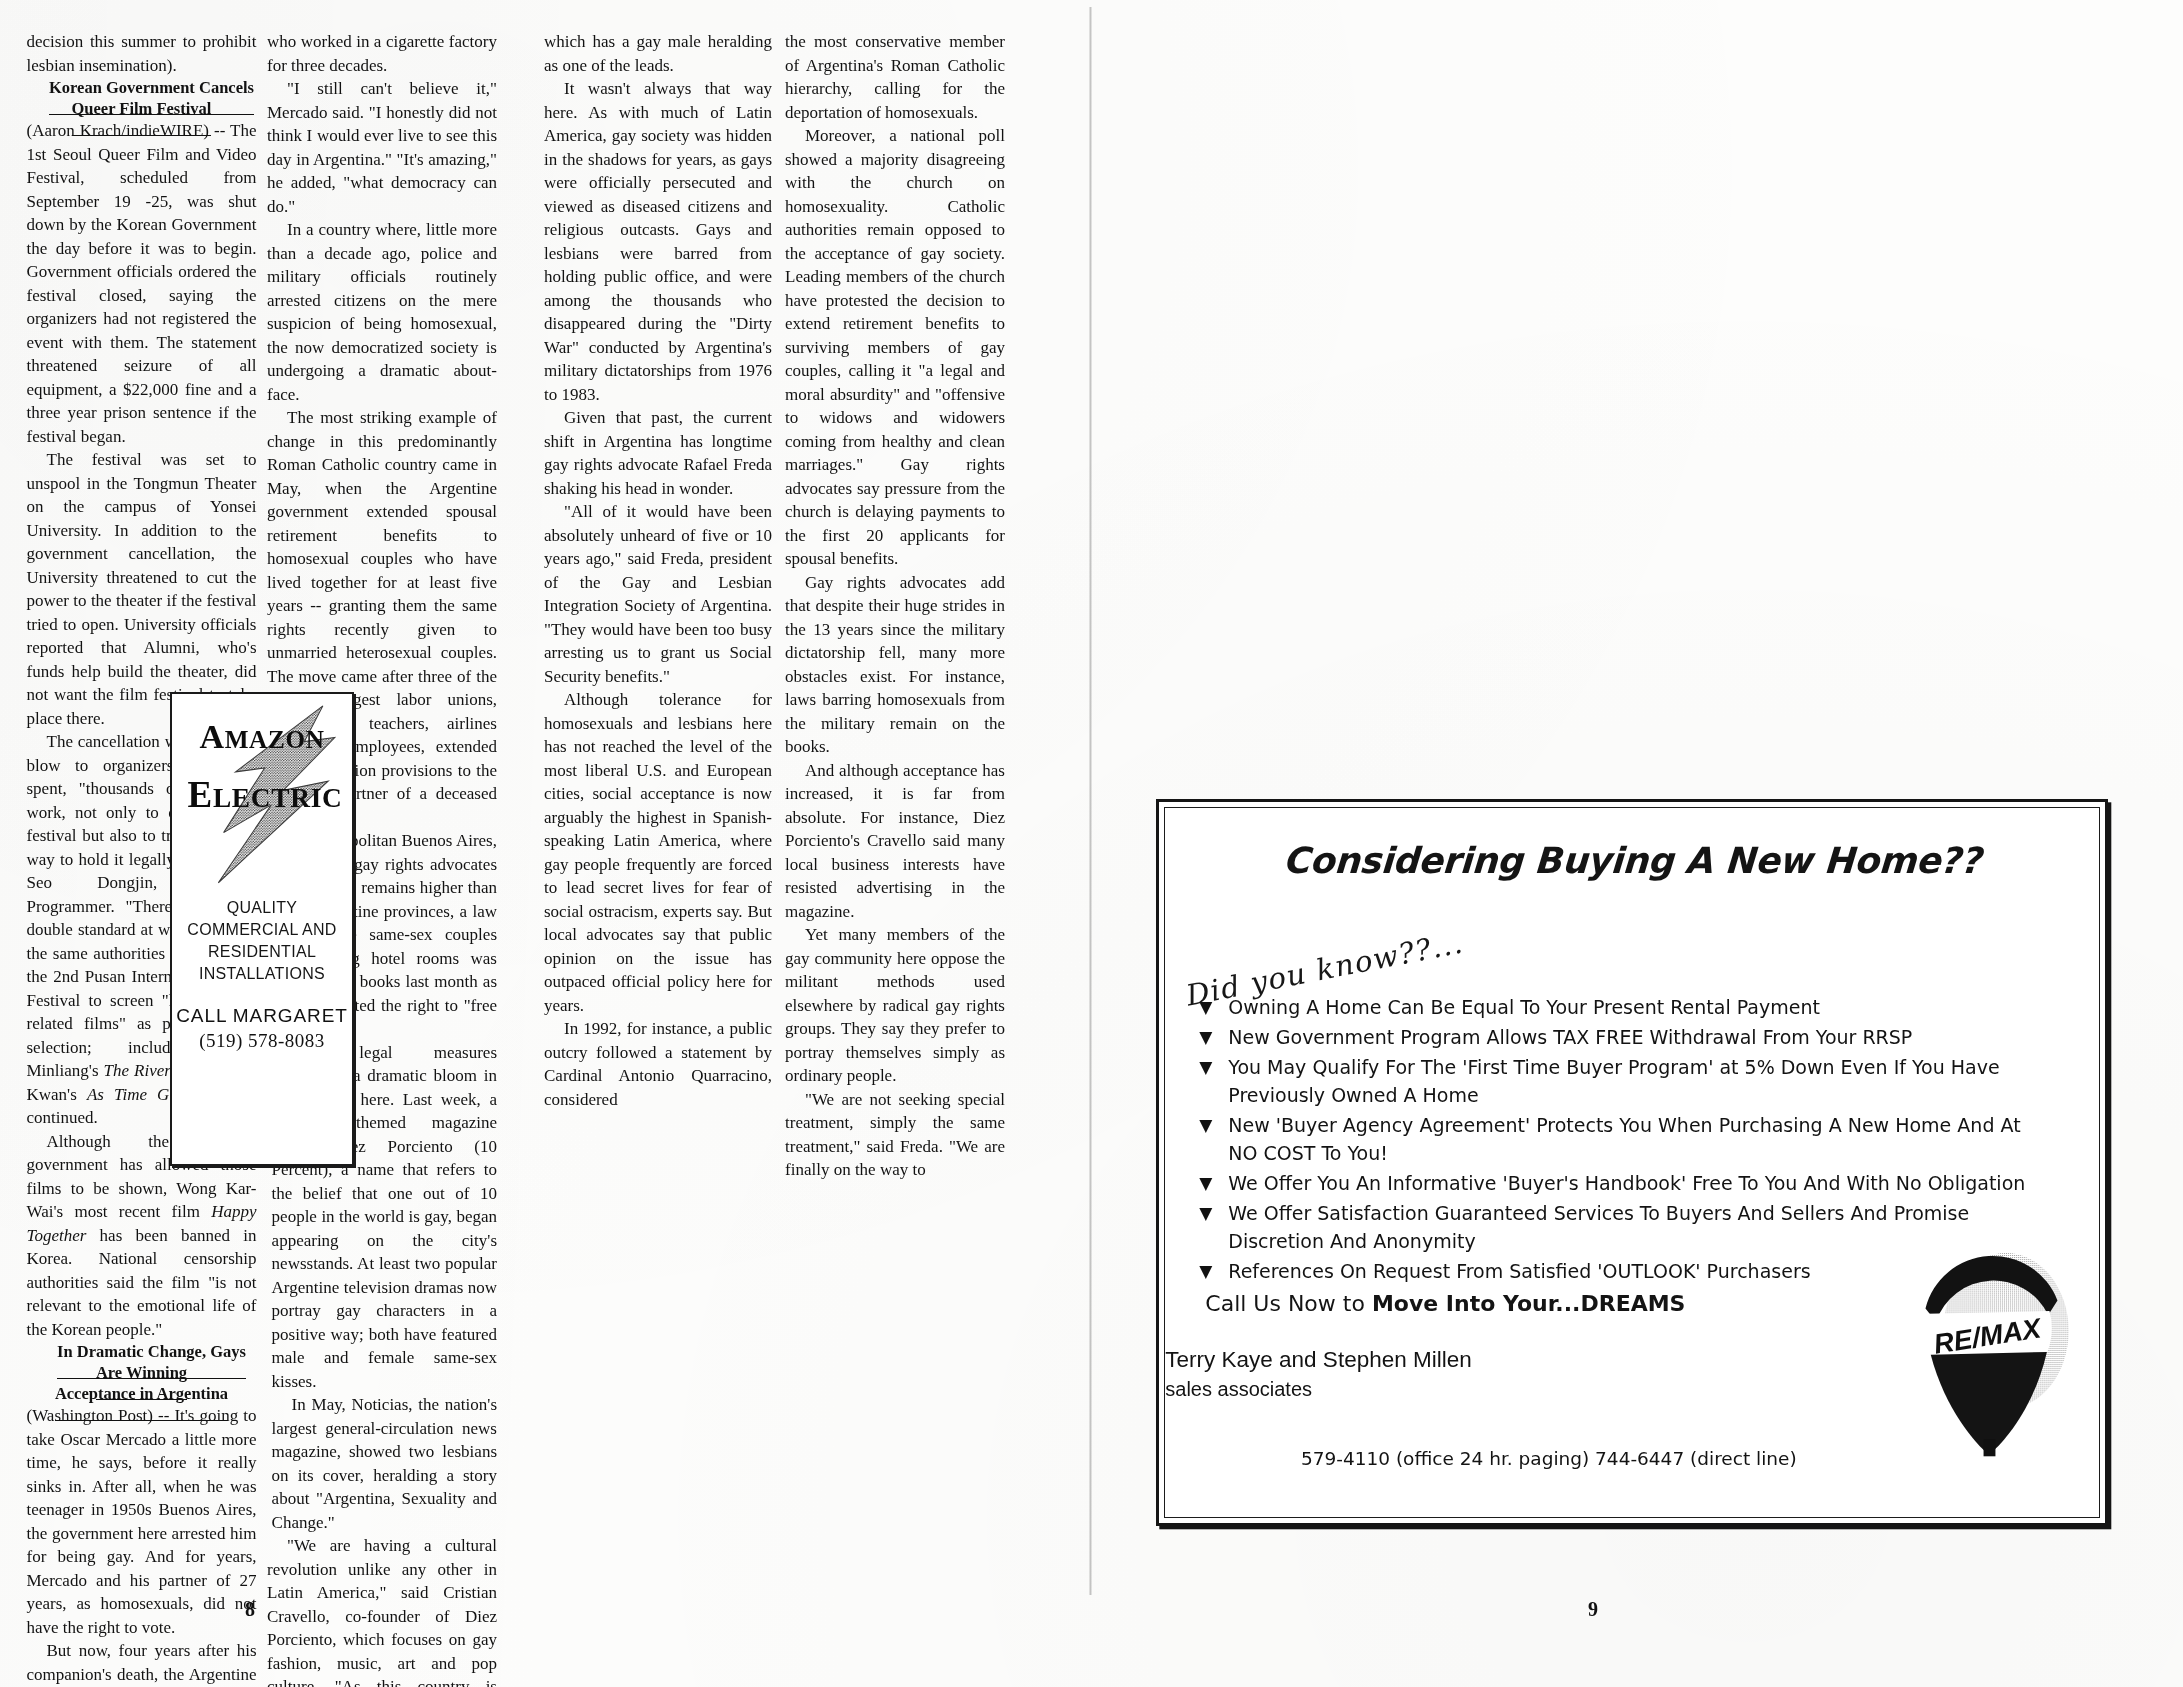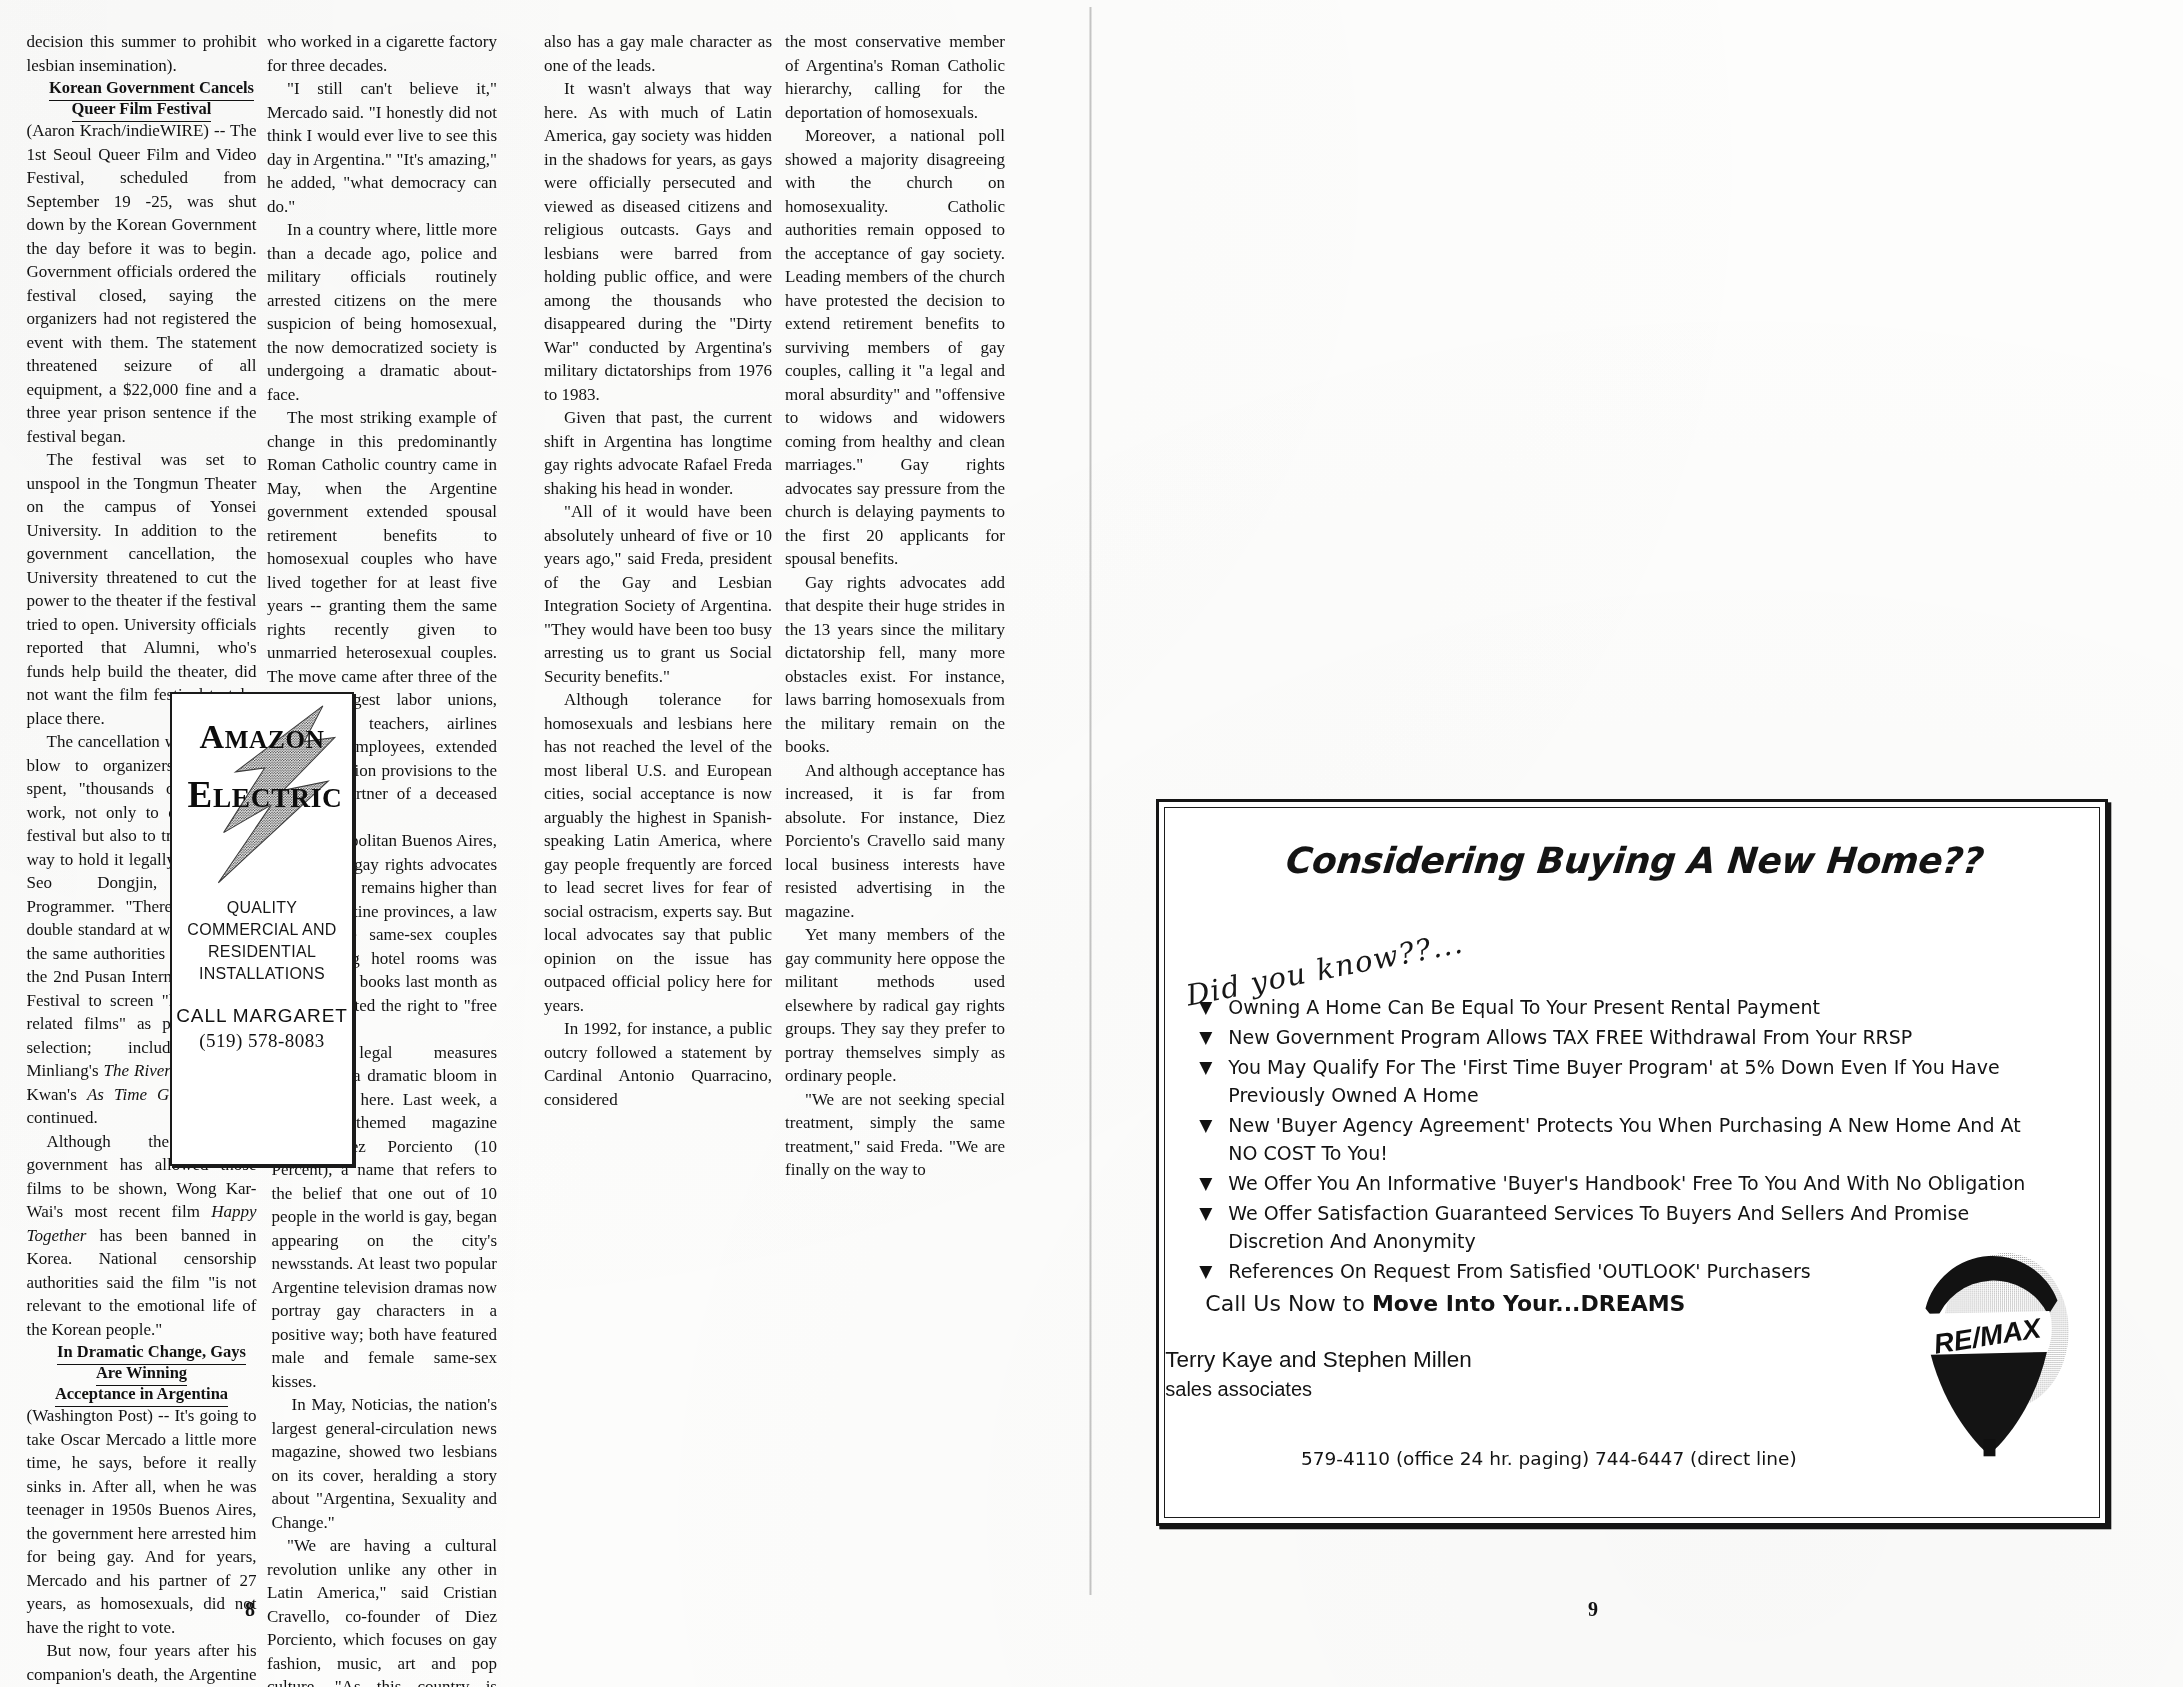--- a/index.html
+++ b/index.html
@@ -46,21 +46,21 @@
   .headline{
     text-align:center;
     font-weight:bold;
     font-size:16.5px;
     line-height:21px;
     margin:17px 0 17px 0;
     text-indent:0;
   }
   .headline span{
     border-bottom:1.7px solid #111;
-    padding-bottom:3px;
+    padding-bottom:17px;
     display:inline;
     box-decoration-break:clone;
     -webkit-box-decoration-break:clone;
   }
   .it{font-style:italic;}
 
   
   #amazon-ad{
     position:absolute;
     left:170px;top:692px;width:180px;height:470px;
@@ -220,21 +220,21 @@
     <p>The most striking example of change in this predominantly Roman Catholic country came in May, when the Argentine government extended spousal retirement benefits to homosexual couples who have lived together for at least five years -- granting them the same rights recently given to unmarried heterosexual couples. The move came after three of the nation's largest labor unions, representing teachers, airlines and retail employees, extended spousal pension provisions to the surviving partner of a deceased gay worker.</p>
     <p>In cosmopolitan Buenos Aires, where local gay rights advocates say tolerance remains higher than in the Argentine provinces, a law that forbade same-sex couples from renting hotel rooms was taken off the books last month as the mayor cited the right to "free sexuality."</p>
     <div style="float: left; width: 85px; height: 471px; shape-outside: none; margin: 0px 6.6px 0px -87px;"></div>
       <p>The legal measures underscore a dramatic bloom in gay culture here. Last week, a new gay-themed magazine called Diez Porciento (10 Percent), a name that refers to the belief that one out of 10 people in the world is gay, began appearing on the city's newsstands. At least two popular Argentine television dramas now portray gay characters in a positive way; both have featured male and female same-sex kisses.</p>
     <p>In May, Noticias, the nation's largest general-circulation news magazine, showed two lesbians on its cover, heralding a story about "Argentina, Sexuality and Change."</p>
     <p>"We are having a cultural revolution unlike any other in Latin America," said Cristian Cravello, co-founder of Diez Porciento, which focuses on gay fashion, music, art and pop culture. "As this country is modernizing, and becoming linked with the Internet and communication from around the globe, our attitudes are becoming more modern and more accepting."</p>
 
   </div>
 
   <div class="col" id="col3">
-    <p class="noindent">also has a gay male character as one of the leads.</p>
+    <p class="noindent">which has a gay male heralding as one of the leads.</p>
     <p>It wasn't always that way here. As with much of Latin America, gay society was hidden in the shadows for years, as gays were officially persecuted and viewed as diseased citizens and religious outcasts. Gays and lesbians were barred from holding public office, and were among the thousands who disappeared during the "Dirty War" conducted by Argentina's military dictatorships from 1976 to 1983.</p>
     <p>Given that past, the current shift in Argentina has longtime gay rights advocate Rafael Freda shaking his head in wonder.</p>
     <p>"All of it would have been absolutely unheard of five or 10 years ago," said Freda, president of the Gay and Lesbian Integration Society of Argentina. "They would have been too busy arresting us to grant us Social Security benefits."</p>
     <p>Although tolerance for homosexuals and lesbians here has not reached the level of the most liberal U.S. and European cities, social acceptance is now arguably the highest in Spanish-speaking Latin America, where gay people frequently are forced to lead secret lives for fear of social ostracism, experts say. But local advocates say that public opinion on the issue has outpaced official policy here for years.</p>
     <p>In 1992, for instance, a public outcry followed a statement by Cardinal Antonio Quarracino, considered</p>
   </div>
 
   <div class="col" id="col4">
     <p class="noindent">the most conservative member of Argentina's Roman Catholic hierarchy, calling for the deportation of homosexuals.</p>
     <p>Moreover, a national poll showed a majority disagreeing with the church on homosexuality. Catholic authorities remain opposed to the acceptance of gay society. Leading members of the church have protested the decision to extend retirement benefits to surviving members of gay couples, calling it "a legal and moral absurdity" and "offensive to widows and widowers coming from healthy and clean marriages." Gay rights advocates say pressure from the church is delaying payments to the first 20 applicants for spousal benefits.</p>

